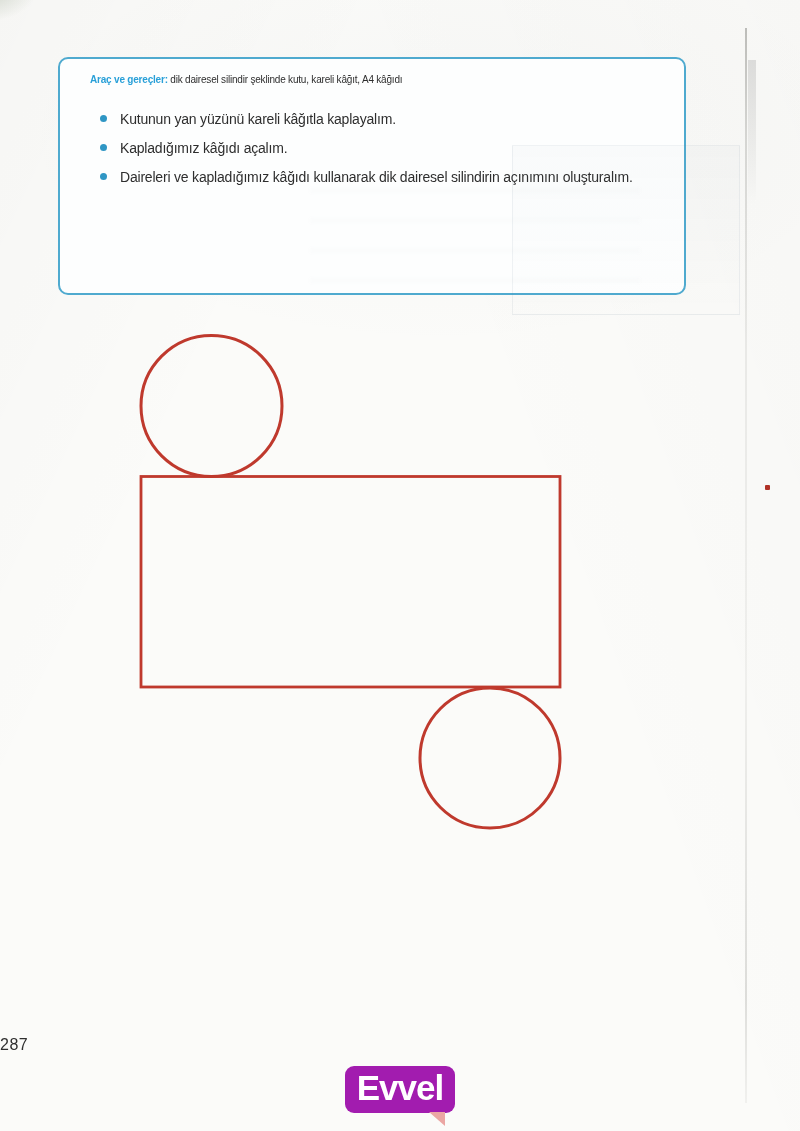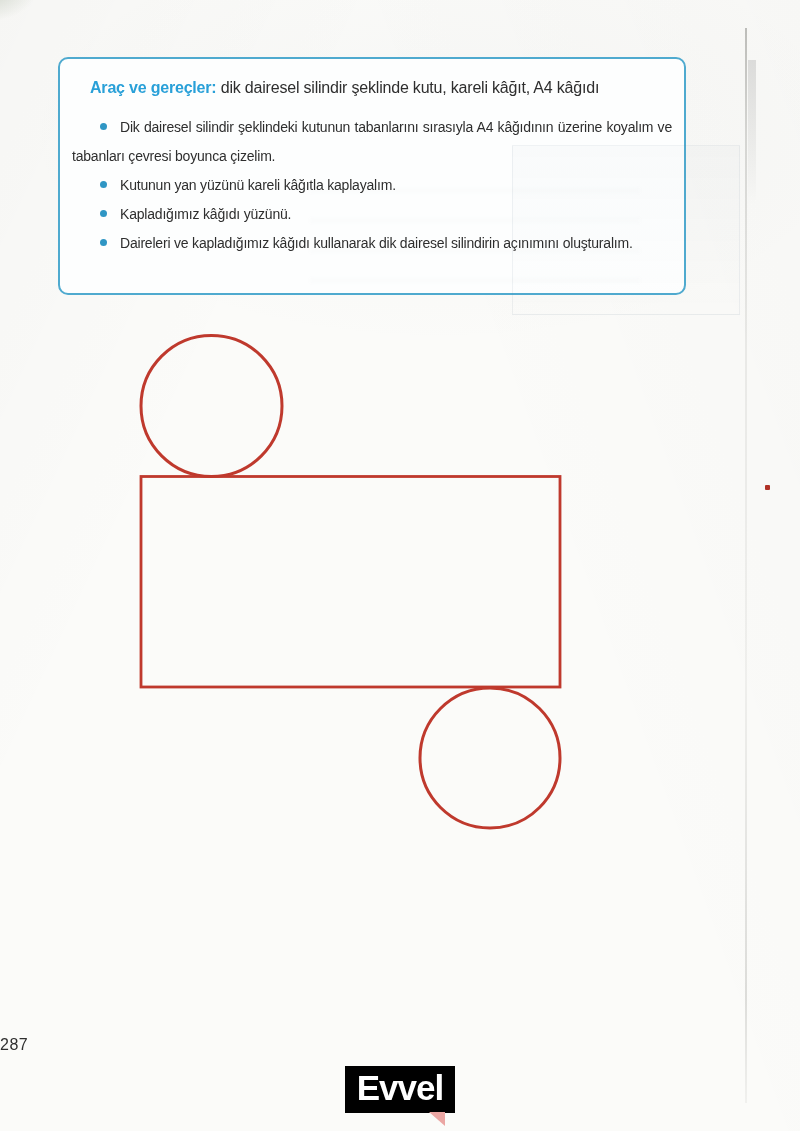--- a/index.html
+++ b/index.html
@@ -36,22 +36,22 @@
 
   
   .materials-box{
     position:absolute;left:58px;top:57px;width:628px;height:238px;
     box-sizing:border-box;
     border:2px solid #4faacf;border-radius:10px;
     background:#fdfefe;
     padding:10px 12px 12px 12px;
   }
   .box-header{
-    margin:8px 0 14px 18px;
-    font-size:16px;line-height:22px;letter-spacing:-0.2px;
+    margin:0 0 14px 18px;
+    font-size:10px;line-height:22px;letter-spacing:-0.2px;
   }
   .box-header .accent{color:#29a0d8;font-weight:bold;}
   .step{
     margin:0;line-height:29px;font-size:14px;letter-spacing:-0.2px;
     text-indent:28px;text-align:justify;color:#2e2e2e;
   }
   .bullet{
     display:inline-block;width:7px;height:7px;border-radius:50%;
     background:#2f96c4;margin-right:13px;vertical-align:2px;
   }
@@ -82,21 +82,21 @@
   .page-number{
     position:absolute;left:0;top:1036px;width:780px;text-align:left;
     font-size:16px;color:#2f2f2f;letter-spacing:0.5px;
   }
   .watermark{
     position:absolute;left:0;top:1066px;width:800px;
     display:flex;justify-content:center;align-items:flex-start;
   }
   .wm-bubble{
     position:relative;
-    background:#000000;border-radius:0;
+    background:#a21caf;border-radius:9px;
     padding:3px 12px 6px 12px;
   }
   .wm-bubble .wm-primary{
     color:#ffffff;font-weight:bold;font-size:35px;line-height:38px;
     letter-spacing:-1px;
   }
   .wm-tail{
     position:absolute;right:10px;bottom:-13px;width:0;height:0;
     border-top:14px solid #eba6a3;border-left:16px solid transparent;
   }
@@ -112,23 +112,22 @@
 <div class="corner-sliver"></div>
 <div class="page-edge-line"></div>
 <div class="page-edge-shadow"></div>
 
 <div class="materials-box">
   <div class="ghost-table"></div>
   <div class="ghost-smudge"></div>
 
   <p class="box-header"><span class="accent">Araç ve gereçler:</span><span> dik dairesel silindir şeklinde kutu, kareli kâğıt, A4 kâğıdı</span></p>
 
-  <p class="step"><span class="bullet"></span><span>Dik dairesel silindir şeklindeki kutunun tabanlarını sırasıyla A4 kâğıdının üzerine koyalım ve tabanları çevresi boyunca çizelim.</span></p>
   <p class="step"><span class="bullet"></span><span>Kutunun yan yüzünü kareli kâğıtla kaplayalım.</span></p>
-  <p class="step"><span class="bullet"></span><span>Kapladığımız kâğıdı yüzünü.</span></p>
+  <p class="step"><span class="bullet"></span><span>Kapladığımız kâğıdı açalım.</span></p>
   <p class="step"><span class="bullet"></span><span>Daireleri ve kapladığımız kâğıdı kullanarak dik dairesel silindirin açınımını oluşturalım.</span></p>
 </div>
 
 <div class="figure-wrap">
   <svg width="480" height="520" viewBox="0 0 480 520">
     <circle class="red-stroke" cx="111.5" cy="86" r="70.5" stroke-width="3"></circle>
     <rect class="red-stroke" x="41" y="156.5" width="419" height="210.5" stroke-width="2.8"></rect>
     <circle class="red-stroke" cx="390" cy="438" r="70" stroke-width="3"></circle>
   </svg>
 </div>

